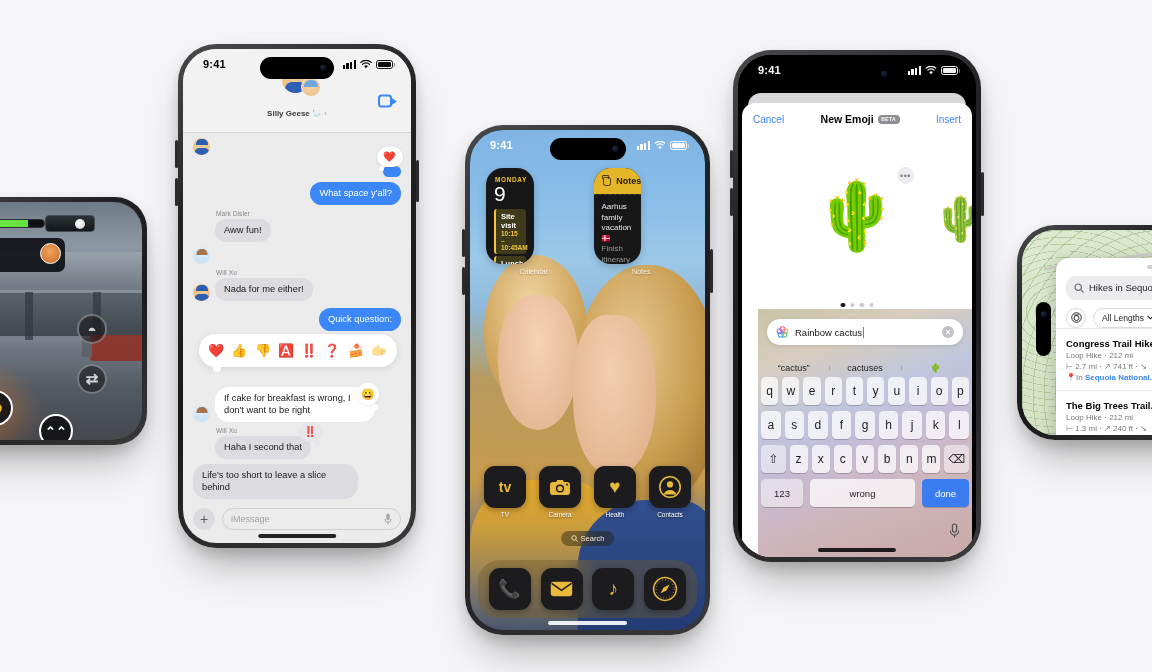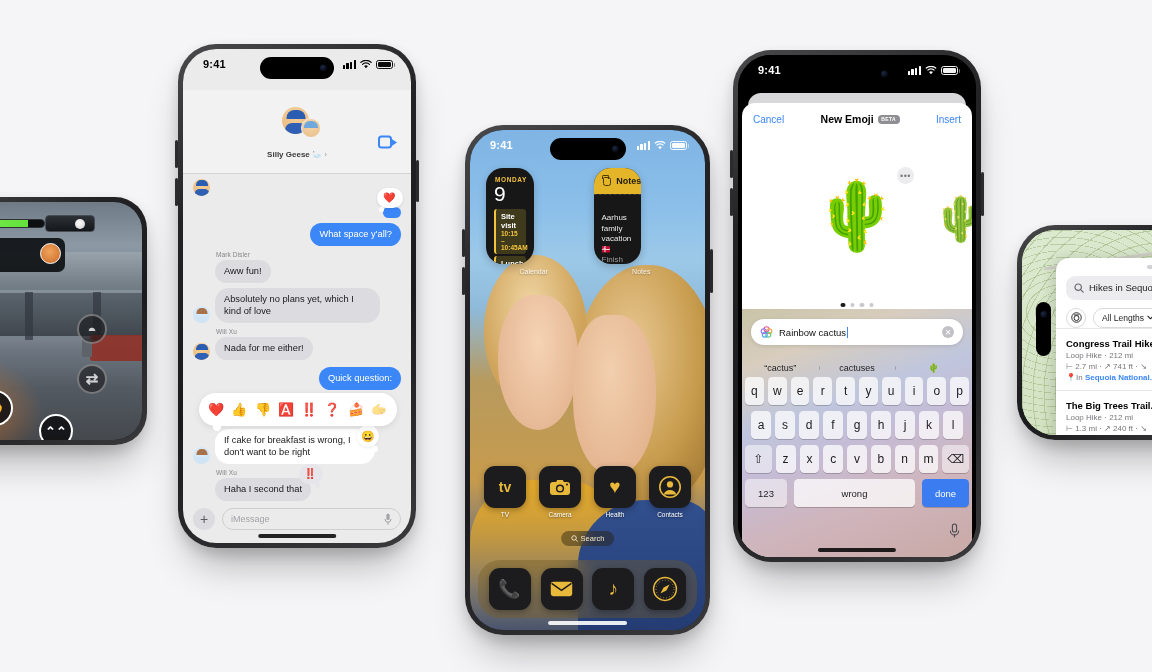--- a/index.html
+++ b/index.html
@@ -62,21 +62,21 @@
   .gbtn{ position:absolute; border-radius:50%; border:2px solid rgba(255,255,255,.55); color:rgba(255,255,255,.78);
       display:flex; align-items:center; justify-content:center; font-size:15px; font-weight:700; }
   .gbtn.solid{ background:rgba(20,20,22,.58); border-color:rgba(255,255,255,.35); }
   .gbtn.dark{ background:rgba(10,10,12,.8); border:2.5px solid #fff; color:#fff; }
   .forklift{ position:absolute; right:-2px; top:56%; width:54px; height:26px; background:#8f3127; border-radius:3px; opacity:.9;}
   .forklift::after{content:"";position:absolute;left:-8px;top:4px;width:10px;height:18px;background:#5d6269;}
 
   
   #phone-msg{ left:178px; top:44px; width:238px; height:504px; }
   .ios-msg{ position:absolute; inset:0; background:#ebebeb; display:flex; flex-direction:column; }
-  .msg-nav{ height:84px; background:#f2f2f2; border-bottom:.6px solid #d3d3d3; position:relative; flex:0 0 auto;margin-top:41px; }
+  .msg-nav{ height:84px; background:#f2f2f2; border-bottom:.6px solid #d3d3d3; position:relative; flex:0 0 auto; }
   .msg-back{ position:absolute; left:14px; top:52px; transform:translateY(-50%); color:#3b87f7; font-size:19px; font-weight:300; }
   .msg-face{ position:absolute; right:14px; top:52px; transform:translateY(-50%); width:19px; height:13px; }
   .msg-face .body{ position:absolute; left:0; top:0; width:14px; height:13px; border:2px solid #3b87f7; border-radius:3.5px;}
   .msg-face .lens2{ position:absolute; right:0; top:2.5px; width:0;height:0; border-top:4px solid transparent; border-bottom:4px solid transparent; border-left:6px solid #3b87f7;}
   .avatars{ position:absolute; left:50%; top:38px; transform:translate(-50%,-50%); width:52px; height:30px;}
   .av{ position:absolute; border-radius:50%; overflow:hidden; }
   .av.big{ left:11px; top:-6px; width:27px; height:27px; background:radial-gradient(circle at 50% 28%,#f3cf9a,#e8b97a); }
   .av.big::before{content:"";position:absolute;left:50%;top:58%;transform:translateX(-50%);width:22px;height:16px;border-radius:7px 7px 0 0;background:#2f5fb5;}
   .av.big::after{content:"";position:absolute;left:50%;top:3px;transform:translateX(-50%);width:19px;height:9px;border-radius:8px 8px 0 0;background:#2a5db2;}
   .av.small{ left:30px; top:5px; width:20px; height:20px; background:radial-gradient(circle at 50% 30%,#f6d7ad,#e8bd86); border:1.6px solid #f2f2f2;}
@@ -140,21 +140,21 @@
   .wlabel{ text-align:center; font-size:7px; color:#fff; opacity:.85; margin-top:4px; text-shadow:0 1px 2px rgba(0,0,0,.4); }
   .cal-day{ font-size:6.5px; font-weight:700; color:#f3c33c; letter-spacing:.6px; padding:8px 0 0 9px; }
   .cal-num{ font-size:21px; font-weight:500; color:#fff; padding:0 0 2px 8px; line-height:22px; }
   .cal-ev{ margin:2px 8px 0; background:#3f3a1c; border-left:2.3px solid #f3c33c; border-radius:3px; padding:2.5px 4px 3px 5px; }
   .cal-ev b{ display:block; font-size:7.5px; color:#fff; font-weight:700; }
   .cal-ev i{ display:block; font-size:6.5px; color:#f3c33c; font-style:normal; font-weight:600; margin-top:.5px; }
   .notes-hd{ height:26px; background:#e4b429; display:flex; align-items:center; gap:5px; padding-left:9px; }
   .notes-hd .fold{ width:11px; height:9px; border:1.4px solid #4a3a08; border-radius:1.5px 2.5px 2.5px 2.5px; position:relative;}
   .notes-hd .fold::after{content:"";position:absolute;left:-1.4px;top:-3px;width:5px;height:3px;border:1.4px solid #4a3a08;border-bottom:none;border-radius:1.5px 1.5px 0 0;}
   .notes-hd span{ font-size:9px; font-weight:700; color:#23200d; }
-  .notes-bd{ padding:18px 8px 0; border-top:1px dashed #3a3a3a; }
+  .notes-bd{ padding:7px 8px 0; border-top:1px dashed #3a3a3a; }
   .notes-bd p{ font-size:8px; color:#e9e9e9; line-height:10.5px; }
   .notes-bd p.sub{ color:#9c9c9c; }
   .appgrid{ position:absolute; left:0; right:0; bottom:112px; padding:0 14px; display:flex; justify-content:space-between; z-index:3;}
   .app{ width:42px; text-align:center; }
   .appicon{ width:42px; height:42px; border-radius:11px; background:#1c1c1e; display:flex; align-items:center; justify-content:center;
      box-shadow:0 2px 6px rgba(0,0,0,.3); color:#e8b93a; }
   .app span{ display:block; font-size:6.5px; color:#fff; margin-top:3px; text-shadow:0 1px 2px rgba(0,0,0,.55); }
   .searchpill{ position:absolute; left:50%; transform:translateX(-50%); bottom:84px; z-index:3;
      background:rgba(40,32,10,.45); backdrop-filter:blur(6px); border-radius:11px; padding:3px 10px;
      font-size:7.5px; color:#f4e7c6; display:flex; align-items:center; gap:3px;}
@@ -172,21 +172,21 @@
   .beta{ background:#8e8e93; color:#fff; font-size:5px; font-weight:700; letter-spacing:.4px; padding:1.5px 3.5px; border-radius:4px;}
   .emoji-stage{ position:relative; height:180px; }
   .cactus-main{ position:absolute; left:50%; top:46px; transform:translateX(-50%); font-size:68px; line-height:1;
      filter:saturate(1.6) hue-rotate(0deg); }
   .cactus-side{ position:absolute; right:-16px; top:62px; font-size:44px; line-height:1; opacity:.92;}
   .more-dot{ position:absolute; right:58px; top:32px; width:17px;height:17px;border-radius:50%;background:#ececee;
      display:flex;align-items:center;justify-content:center;color:#7c7c80;font-size:9px;letter-spacing:.5px;}
   .dots{ position:absolute; left:50%; transform:translateX(-50%); bottom:8px; display:flex; gap:5px; }
   .dots i{ width:4.5px;height:4.5px;border-radius:50%;background:#c9c9cd; display:block;}
   .dots i.on{ background:#1c1c1e; }
-  .kb-wrap{ position:absolute; left:0; right:0; bottom:0; height:248px;
+  .kb-wrap{ position:absolute; left:16px; right:0; bottom:0; height:248px;
      background:linear-gradient(160deg,#c9c4a8 0%,#d8cdbe 18%,#bfc6dd 38%,#c4bcd6 52%,#cfb5bd 72%,#c9a9a5 100%);}
   .kbsearch{ position:absolute; left:9px; right:9px; top:10px; height:26px; border-radius:14px; background:#fff;
      display:flex; align-items:center; gap:6px; padding:0 9px; box-shadow:0 1px 4px rgba(0,0,0,.12);}
   .ai-glyph{ width:13px;height:13px; flex:0 0 auto; }
   .kbsearch .val{ flex:1; font-size:9.5px; color:#111; position:relative;}
   .caret{ display:inline-block; width:1px; height:11px; background:#3b87f7; vertical-align:-2px; margin-left:1px;}
   .clearx{ width:12px;height:12px;border-radius:50%;background:#c2c2c6;color:#fff;font-size:8px;display:flex;align-items:center;justify-content:center;}
   .predict{ position:absolute; left:0; right:0; top:44px; height:20px; display:flex; align-items:flex-end; }
   .predict div{ flex:1; text-align:center; font-size:9px; color:#1c1c1e; position:relative;}
   .predict div+div::before{ content:""; position:absolute; left:0; top:3px; bottom:3px; width:.8px; background:rgba(0,0,0,.16);}
@@ -317,21 +317,20 @@
           </div>
 
           <div class="sender">Mark Disler</div>
           <div class="row">
             <div class="ava spacer"></div>
             <div class="bub them">Aww fun!</div>
           </div>
 
           <div class="row">
             <div class="ava w"></div>
-            <div class="bub them">Absolutely no plans yet, which I kind of love</div>
           </div>
 
           <div class="sender">Will Xu</div>
           <div class="row">
             <div class="ava m"></div>
             <div class="bub them">Nada for me either!</div>
           </div>
 
           <div class="row me" style="margin-top:7px;margin-bottom:0">
             <div class="bub me">Quick question:</div>
@@ -343,21 +342,21 @@
               <span>👍</span>
               <span>👎</span>
               <span>🅰️</span>
               <span>‼️</span>
               <span>❓</span>
               <span>🍰</span>
               <span style="opacity:.55">🫱</span>
             </div>
           </div>
 
-          <div class="row" style="margin-top:0">
+          <div class="row" style="margin-top:17px">
             <div class="ava w"></div>
             <div class="bub white" style="max-width:160px">
               <span>If cake for breakfast is wrong, I don't want to be right</span>
               <span class="think">😀</span>
             </div>
           </div>
 
           <div class="sender">Will Xu</div>
           <div class="row">
             <div class="ava spacer"></div>

